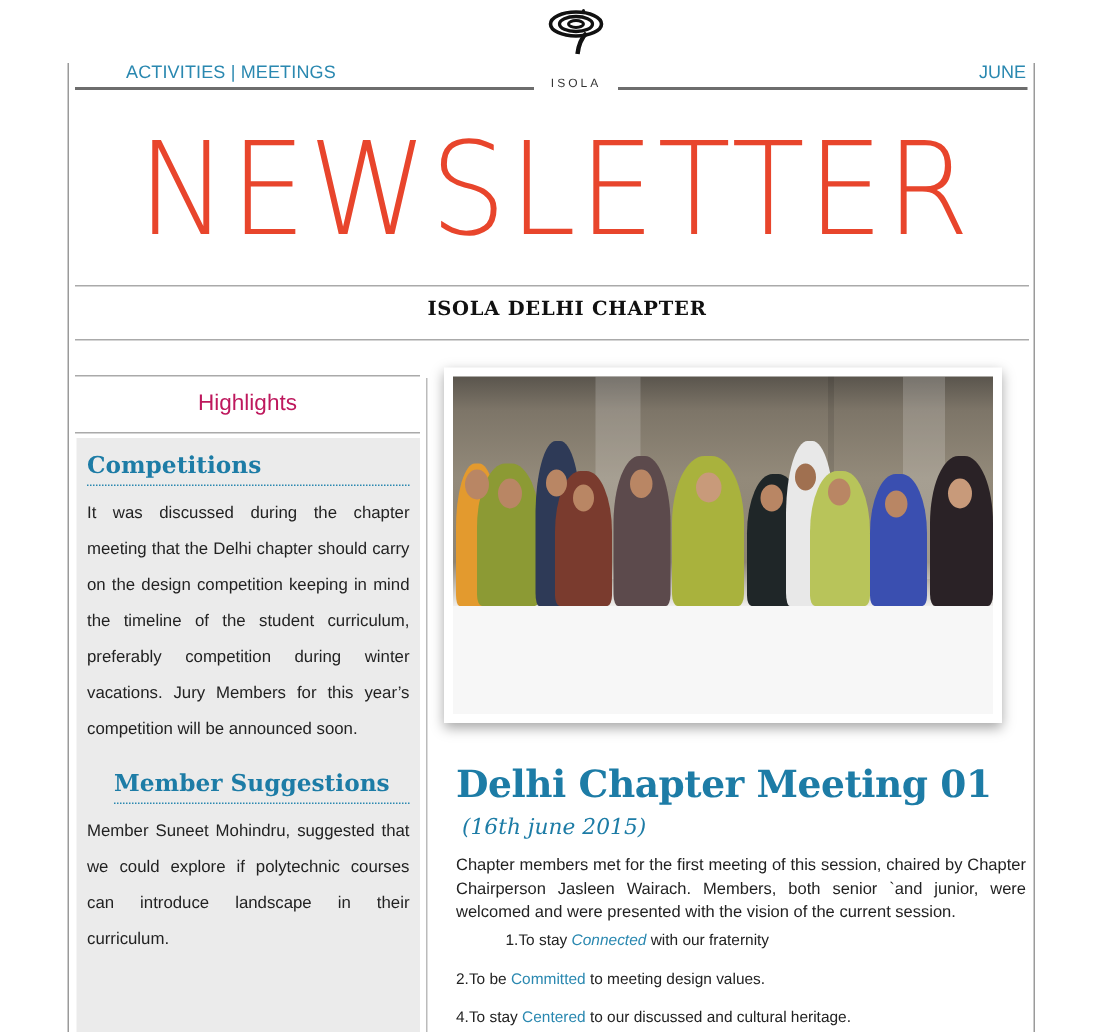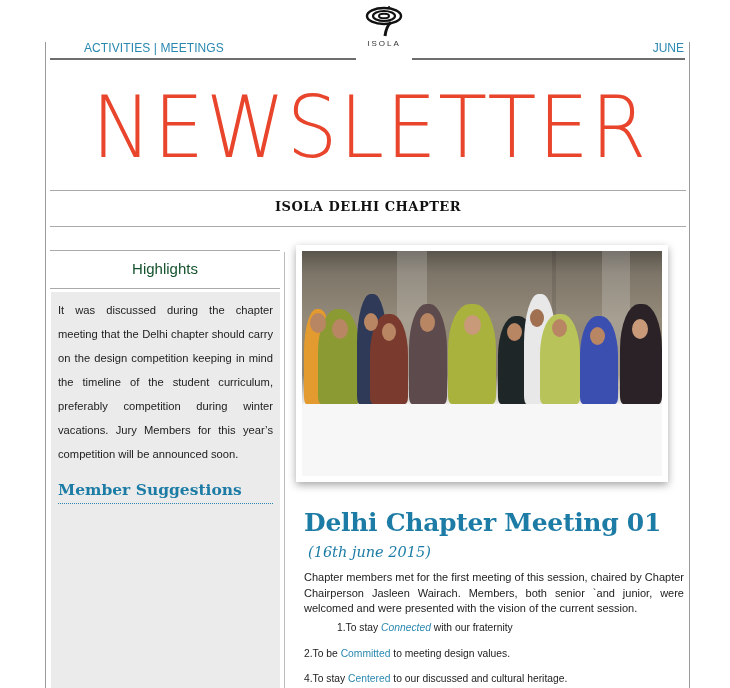--- a/index.html
+++ b/index.html
@@ -8,41 +8,41 @@
 
   .page-frame-left { position: absolute; left: 45px; top: 42px; width: 1px; height: 646px; background: #9a9a9a; }
   .page-frame-right { position: absolute; left: 689px; top: 42px; width: 1px; height: 646px; background: #9a9a9a; }
 
   .top-nav { position: absolute; left: 52px; top: 41px; font-size: 12px; color: #2a88b0; letter-spacing: 0.1px; margin-left: 32px; }
   .top-month { position: absolute; right: 46px; top: 41px; font-size: 12px; color: #2a88b0; }
   .top-rule { position: absolute; left: 50px; top: 58px; width: 635px; height: 2px; background: #6d6d6d; }
 
   .logo { position: absolute; left: 356px; top: 0; width: 56px; height: 60px; background: #fff; display: flex; flex-direction: column; align-items: center; }
   .logo svg { margin-top: 5px; }
-  .logo-text { font-size: 8px; letter-spacing: 2px; color: #333; margin-top: 2px; }
+  .logo-text { font-size: 8px; letter-spacing: 2px; color: #333; margin-top: 14px; }
 
   .title { position: absolute; left: 50px; top: 82px; width: 640px; text-align: center;
     font-family: "DejaVu Sans", sans-serif; font-weight: 200; font-size: 86px; color: #e8452c;
     letter-spacing: 2px; line-height: 90px; -webkit-text-stroke: 0; transform: scaleX(0.93); transform-origin: center; }
 
   .rule-1 { position: absolute; left: 50px; top: 190px; width: 636px; height: 1px; background: #aaa; }
-  .chapter { position: absolute; left: 50px; top: 199px; width: 636px; text-align: center;
+  .chapter { position: absolute; left: 60px; top: 199px; width: 636px; text-align: center;
     font-family: "DejaVu Serif", serif; font-weight: bold; font-size: 13px; color: #111; letter-spacing: 0.5px; }
   .rule-2 { position: absolute; left: 50px; top: 226px; width: 636px; height: 1px; background: #aaa; }
 
   .hl-top-rule { position: absolute; left: 50px; top: 250px; width: 230px; height: 1px; background: #aaa; }
-  .hl-title { position: absolute; left: 50px; top: 260px; width: 230px; text-align: center; font-size: 15px; color: #14532d; }
+  .hl-title { position: absolute; left: 50px; top: 260px; width: 230px; text-align: center; font-size: 15px; color: #be185d; }
   .hl-bot-rule { position: absolute; left: 50px; top: 288px; width: 230px; height: 1px; background: #aaa; }
   .col-divider { position: absolute; left: 284px; top: 252px; width: 1px; height: 436px; background: #bbb; }
 
   .sidebar { position: absolute; left: 51px; top: 292px; width: 229px; height: 396px; background: #ebebeb; padding: 0 7px; }
   .side-head { font-family: "DejaVu Serif", serif; font-weight: bold; font-size: 15.5px; color: #1d7ca6; margin-top: 8px; padding-bottom: 4px;
     border-bottom: 1.5px dotted #2a88b0; }
   .side-body { font-size: 11.2px; line-height: 24px; color: #222; text-align: justify; margin-top: 6px; }
-  .side-head.second { margin-top: 14px; }
+  .side-head.second { margin-top: 14px; margin-left: 18px; }
 
   .photo-frame { position: absolute; left: 296px; top: 245px; width: 372px; height: 237px; background: #fff;
     box-shadow: 0 3px 8px rgba(0,0,0,0.35); padding: 6px; }
   .photo { width: 100%; height: 100%; position: relative; overflow: hidden;
     background: linear-gradient(180deg, #5a554d 0%, #7d7568 10%, #938a7a 30%, #8d8474 55%, #ffffff 70%, #f4f4f4 100%); }
   .photo .wall-col { position: absolute; top: 0; height: 60%; background: rgba(255,255,255,0.18); }
   .photo .person { position: absolute; bottom: 32%; border-radius: 45% 45% 8% 8%; }
   .photo .head { position: absolute; border-radius: 50%; background: #b98664; }
   .photo .table { position: absolute; left: 0; right: 0; bottom: 0; height: 32%; background: #f7f7f7; }
 
@@ -78,22 +78,24 @@
 <div class="rule-1"></div>
 <div class="chapter">ISOLA DELHI CHAPTER</div>
 <div class="rule-2"></div>
 
 <div class="hl-top-rule"></div>
 <div class="hl-title">Highlights</div>
 <div class="hl-bot-rule"></div>
 <div class="col-divider"></div>
 
 <div class="sidebar">
+  <div class="side-head">Competitions</div>
   <div class="side-body">It was discussed during the chapter meeting that the Delhi chapter should carry on the design competition keeping in mind the timeline of the student curriculum, preferably competition during winter vacations. Jury Members for this year’s competition will be announced soon.</div>
   <div class="side-head second">Member Suggestions</div>
+  <div class="side-body">Member Suneet Mohindru, suggested that we could explore if polytechnic courses can introduce landscape in their curriculum.</div>
 </div>
 
 <div class="photo-frame">
   <div class="photo" title="Group photo of Delhi chapter members at meeting table">
     <div class="wall-col" style="left:95px;width:30px;"></div>
     <div class="wall-col" style="left:250px;width:4px;background:rgba(0,0,0,0.1)"></div>
     <div class="wall-col" style="left:300px;width:28px;"></div>
     <div class="person" style="left:2px;width:28px;height:95px;background:#e39a2e;"></div>
     <div class="person" style="left:16px;width:42px;height:95px;background:#8c9a34;"></div>
     <div class="person" style="left:55px;width:30px;height:110px;background:#2e3a57;"></div>

